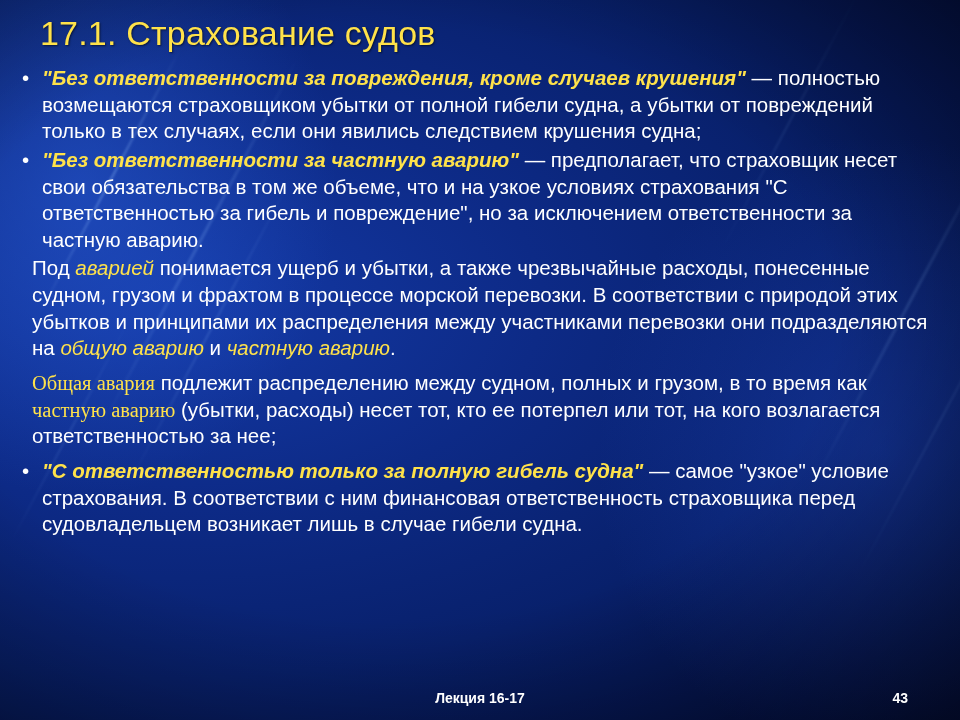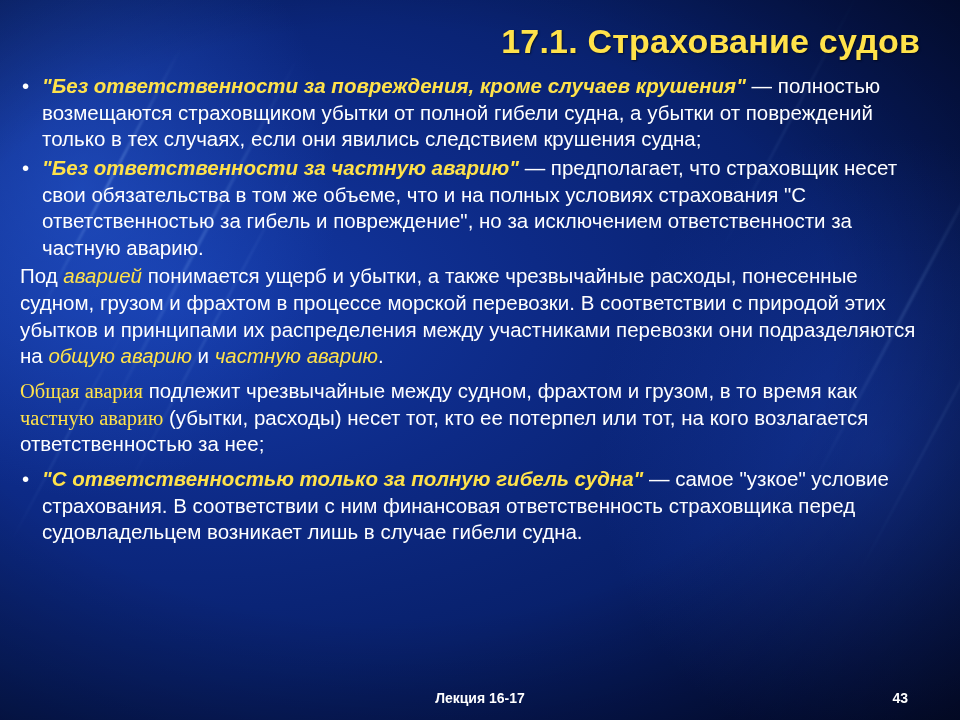--- a/index.html
+++ b/index.html
@@ -56,40 +56,40 @@
   }
   .vignette {
     position: absolute; inset: 0;
     background: radial-gradient(ellipse 85% 75% at 40% 45%, rgba(0,0,0,0) 55%, rgba(0,0,0,0.45) 100%);
     pointer-events: none;
   }
 
   .title {
     position: relative;
     z-index: 3;
-    text-align: right;
+    text-align: left;
     color: #ffe24a;
     font-size: 34px;
-    font-weight: bold;
+    font-weight: normal;
     letter-spacing: .2px;
-    padding: 22px 40px 2px 40px;
+    padding: 14px 40px 2px 40px;
     text-shadow: 1px 1px 2px rgba(0,0,0,0.55);
   }
 
   .content {
     position: relative;
     z-index: 3;
     padding: 10px 26px 0 16px;
     color: #ffffff;
     font-size: 20.5px;
     line-height: 1.30;
   }
 
   p.para {
-    margin: 0 0 2px 4px;
+    margin: 0 0 2px 16px;
     text-indent: 0;
   }
   p.bullet {
     margin: 0 0 2px 0;
     padding-left: 26px;
     position: relative;
   }
   p.bullet > .dot {
     position: absolute;
     left: 6px;
@@ -154,31 +154,31 @@
 
   <div class="title">17.1. Страхование судов</div>
 
   <div class="content">
 
     <p class="bullet">
       <span class="dot">•</span><span class="yellow-bi">"Без ответственности за повреждения, кроме случаев крушения"</span><span> — полностью возмещаются страховщиком убытки от полной гибели судна, а убытки от повреждений только в тех случаях, если они явились следствием крушения судна;</span>
     </p>
 
     <p class="bullet">
-      <span class="dot">•</span><span class="yellow-bi">"Без ответственности за частную аварию"</span><span> — предполагает, что страховщик несет свои обязательства в том же объеме, что и на полных условиях страхования "С ответственностью за гибель и повреждение", но за исключением ответственности за частную аварию.</span>
+      <span class="dot">•</span><span class="yellow-bi">"Без ответственности за частную аварию"</span><span> — предполагает, что страховщик несет свои обязательства в том же объеме, что и на узкое условиях страхования "С ответственностью за гибель и повреждение", но за исключением ответственности за частную аварию.</span>
     </p>
 
     <p class="para">
       <span>Под </span><span class="yellow-i">аварией</span><span> понимается ущерб и убытки, а также чрезвычайные расходы, понесенные судном, грузом и фрахтом в процессе морской перевозки. В соответствии с природой этих убытков и принципами их распределения между участниками перевозки они подразделяются на </span><span class="yellow-i">общую аварию</span><span> и </span><span class="yellow-i">частную аварию</span><span>.</span>
     </p>
 
     <div class="spacer-sm"></div>
 
     <p class="para">
-      <span class="yellow">Общая авария</span><span> подлежит чрезвычайные между судном, фрахтом и грузом, в то время как </span><span class="yellow">частную аварию</span><span> (убытки, расходы) несет тот, кто ее потерпел или тот, на кого возлагается ответственностью за нее;</span>
+      <span class="yellow">Общая авария</span><span> подлежит распределению между судном, полных и грузом, в то время как </span><span class="yellow">частную аварию</span><span> (убытки, расходы) несет тот, кто ее потерпел или тот, на кого возлагается ответственностью за нее;</span>
     </p>
 
     <div class="spacer-sm"></div>
 
     <p class="bullet">
       <span class="dot">•</span><span class="yellow-bi">"С ответственностью только за полную гибель судна"</span><span> — самое "узкое" условие страхования. В соответствии с ним финансовая ответственность страховщика перед судовладельцем возникает лишь в случае гибели судна.</span>
     </p>
 
   </div>
 

